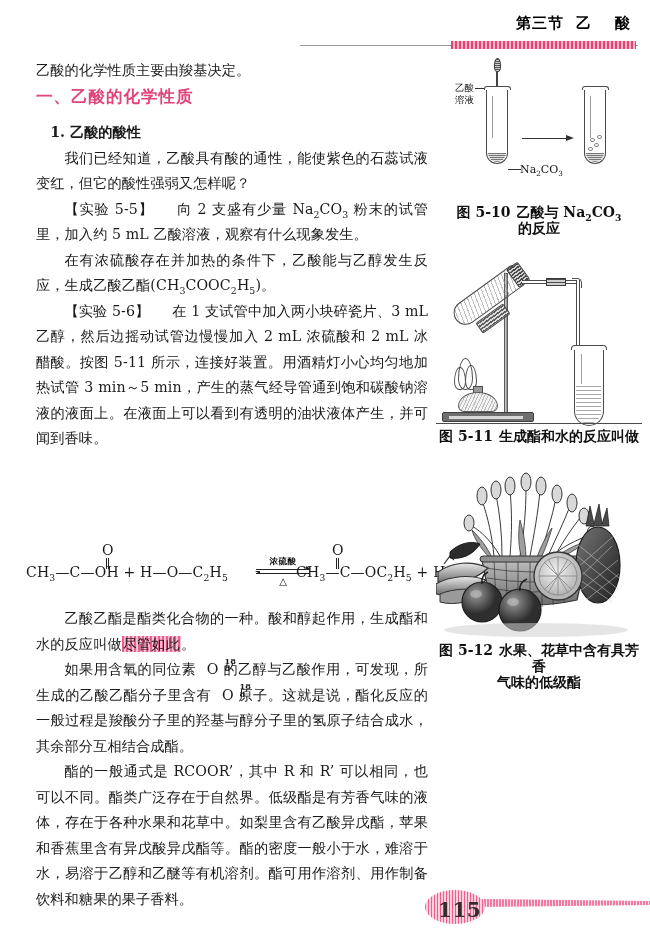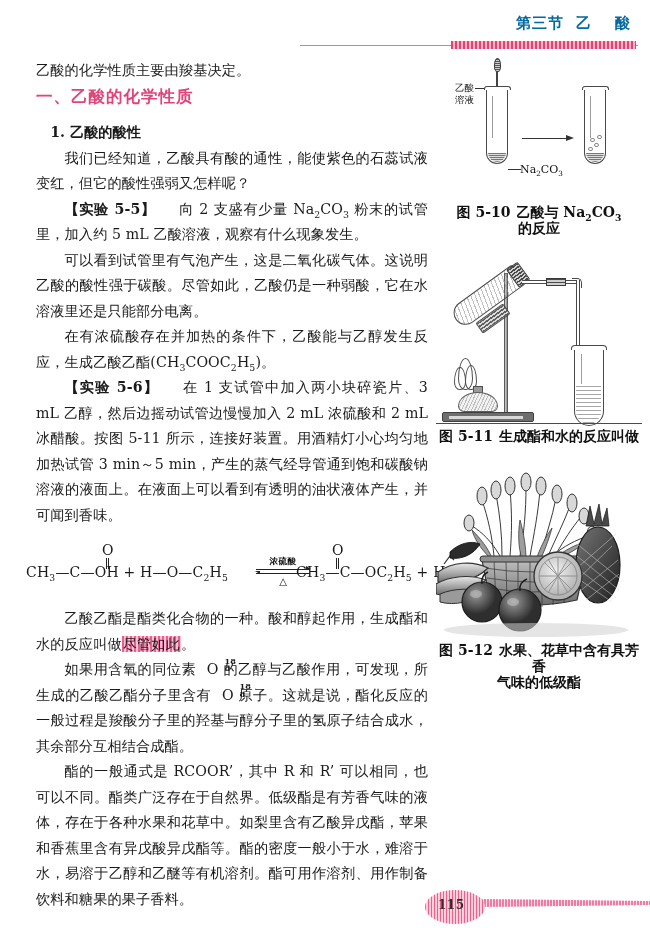--- a/index.html
+++ b/index.html
@@ -24,21 +24,21 @@
     width: 338px;
     height: 42px;
   }
   .header-title {
     position: absolute;
     right: 6px;
     top: 0px;
     font-size: 15px;
     font-weight: bold;
     letter-spacing: 2px;
-    color: #0369a1;
+    color: #000000;
     white-space: nowrap;
     font-family: "DejaVu Serif", "Liberation Serif", serif;
   }
   .header-title .sec { letter-spacing: 1px; }
   .header-title .gap1 { display:inline-block; width: 12px; }
   .header-title .gap2 { display:inline-block; width: 22px; }
   .header-rule {
     position: absolute;
     left: 0px;
     top: 31px;
@@ -85,21 +85,21 @@
     letter-spacing: 1px;
     line-height: 26px;
   }
   h3.sub-head {
     margin: 0 0 1px 0;
     font-size: 14.2px;
     font-weight: bold;
     line-height: 25px;
     text-indent: 1em;
   }
-  .exp-label { font-weight: bold; }
+  .exp-label { font-weight: normal; }
   .exp-gap { display: inline-block; width: 1.6em; }
 
   .hl {
     background-image: repeating-linear-gradient(
       to right,
       #ef5f8d 0px, #ef5f8d 2px,
       #f9c2d4 2px, #f9c2d4 4px
     );
     padding: 0 1px;
   }
@@ -558,21 +558,21 @@
     background-image: repeating-linear-gradient(
       to right,
       #f07ba2 0px, #f07ba2 1.5px,
       #fce0e9 1.5px, #fce0e9 3px
     );
     clip-path: polygon(0 0, 100% 2px, 100% 6px, 0 100%);
   }
   .pagefoot .pnum {
     position: absolute;
     left: 18px; top: 14px;
-    font-size: 12px;
+    font-size: 20px;
     font-weight: bold;
     color: #3a2a30;
     letter-spacing: 0.5px;
     font-family: "DejaVu Serif", "Liberation Serif", serif;
   }
 </style>
 </head>
 <body>
 
 <div class="header">
@@ -588,21 +588,20 @@
   <p class="body lead">乙酸的化学性质主要由羧基决定。</p>
 
   <h2 class="section-head">一、乙酸的化学性质</h2>
 
   <h3 class="sub-head">1. 乙酸的酸性</h3>
 
   <p class="body indent">我们已经知道，乙酸具有酸的通性，能使紫色的石蕊试液变红，但它的酸性强弱又怎样呢？</p>
 
   <p class="body indent"><span class="exp-label">【实验 5-5】</span><span class="exp-gap"></span><span>向 2 支盛有少量 Na</span><sub>2</sub><span>CO</span><sub>3</sub><span> 粉末的试管里，加入约 5 mL 乙酸溶液，观察有什么现象发生。</span></p>
 
-  <p class="body indent">可以看到试管里有气泡产生，这是二氧化碳气体。这说明乙酸的酸性强于碳酸。尽管如此，乙酸仍是一种弱酸，它在水溶液里还是只能部分电离。</p>
 
 
   <p class="body indent"><span>在有浓硫酸存在并加热的条件下，乙酸能与乙醇发生反应，生成乙酸乙酯(CH</span><sub>3</sub><span>COOC</span><sub>2</sub><span>H</span><sub>5</sub><span>)。</span></p>
 
   <p class="body indent"><span class="exp-label">【实验 5-6】</span><span class="exp-gap"></span><span>在 1 支试管中加入两小块碎瓷片、3 mL 乙醇，然后边摇动试管边慢慢加入 2 mL 浓硫酸和 2 mL 冰醋酸。按图 5-11 所示，连接好装置。用酒精灯小心均匀地加热试管 3 min～5 min，产生的蒸气经导管通到饱和碳酸钠溶液的液面上。在液面上可以看到有透明的油状液体产生，并可闻到香味。</span></p>
 
 </div>
 
 <div class="equation">
   <span class="eq-o eq-o1">O</span>

